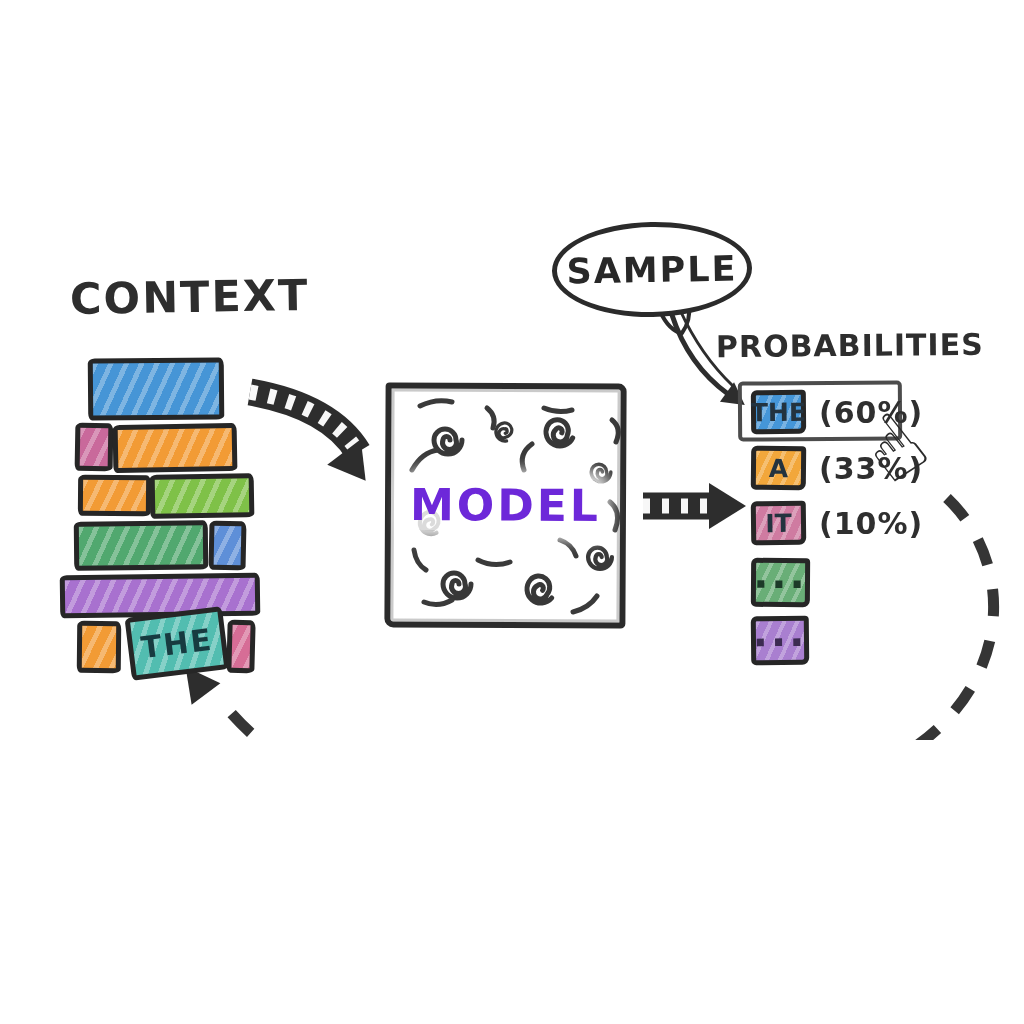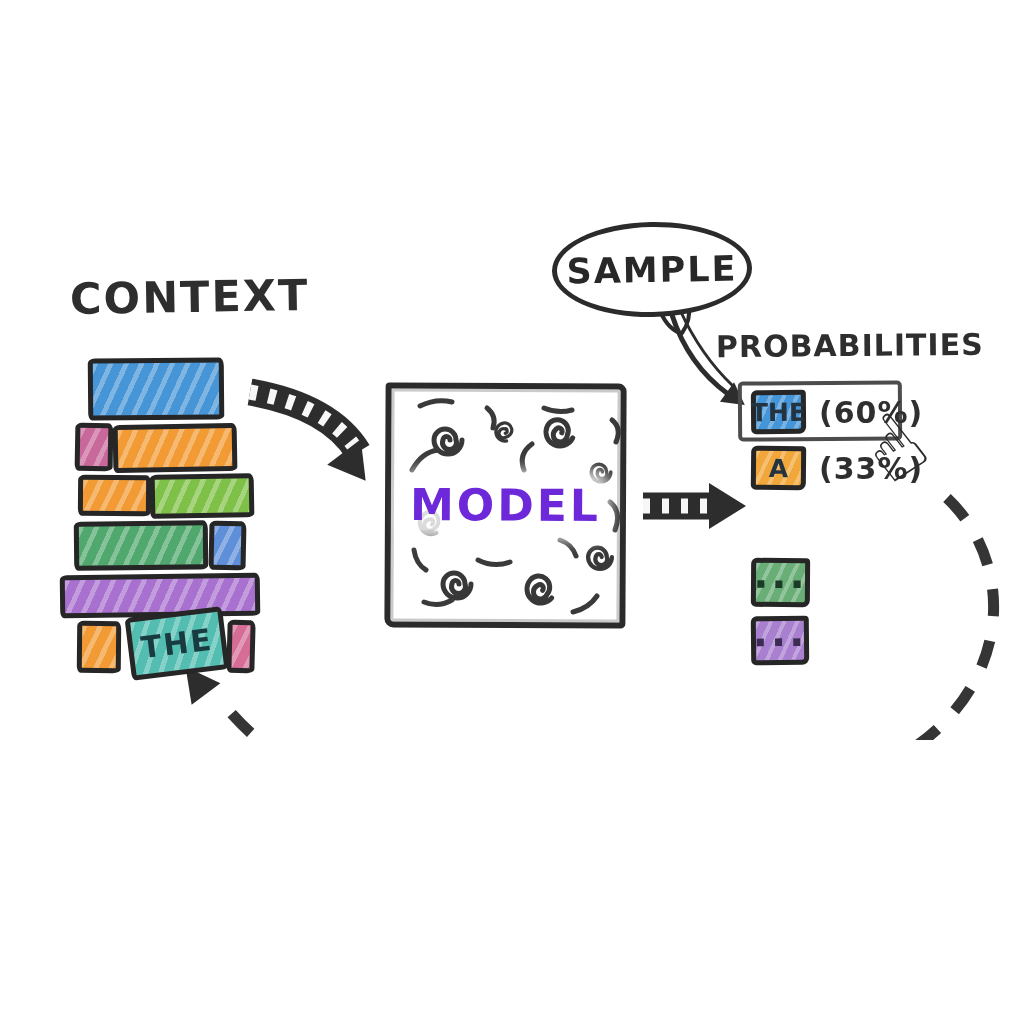--- a/index.html
+++ b/index.html
@@ -159,20 +159,26 @@
       <span>THE</span>
       </div>
     <span class="pval">(60%)</span>
   </div>
   <div class="prow" style="top:446px;">
     <div class="pbox" style="background-color:#f2a73b;transform:rotate(.6deg);">
       <span>A</span>
       </div>
     <span class="pval">(33%)</span>
   </div>
+  <div class="prow" style="top:501px;">
+    <div class="pbox" style="background-color:#cf7ba1;transform:rotate(-.7deg);">
+      <span>IT</span>
+      </div>
+    <span class="pval">(10%)</span>
+  </div>
   <div class="prow" style="top:558px;">
     <div class="pbox" style="background-color:#69ae77;width:59px;height:49px;transform:rotate(.4deg);">
       <span class="dots">...</span>
       </div>
     <span class="pval"></span>
   </div>
   <div class="prow" style="top:616px;">
     <div class="pbox" style="background-color:#a97fd0;width:58px;height:49px;transform:rotate(-.6deg);">
       <span class="dots purple">...</span>
       </div>

